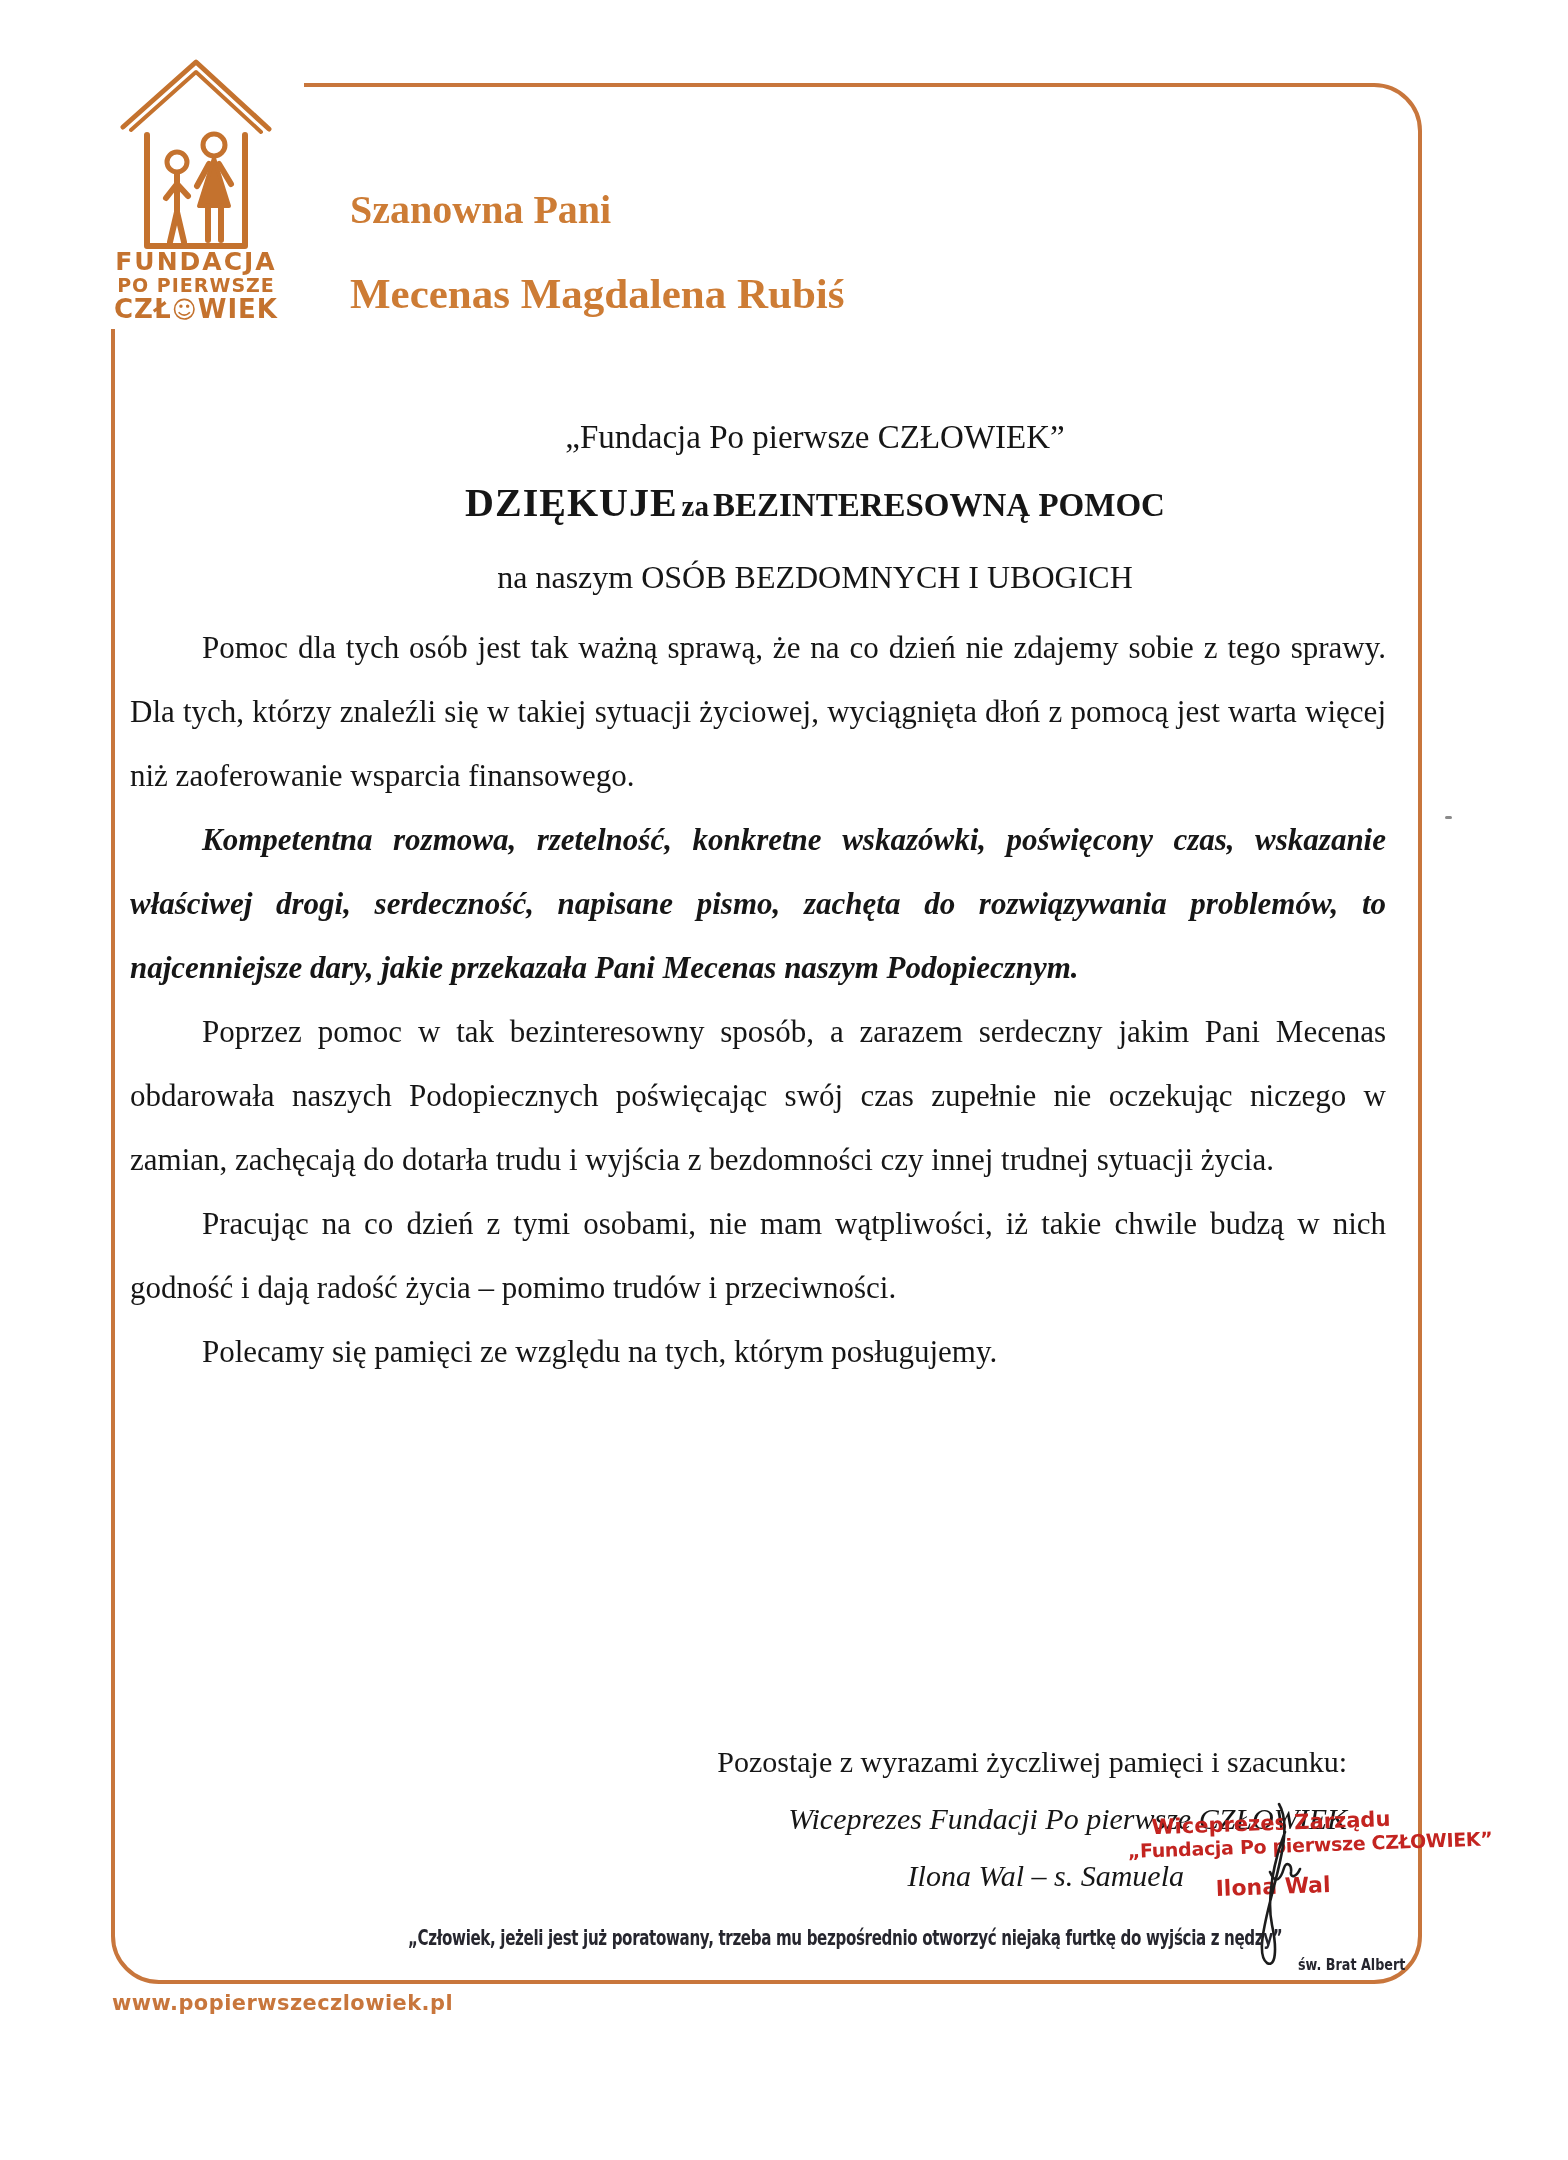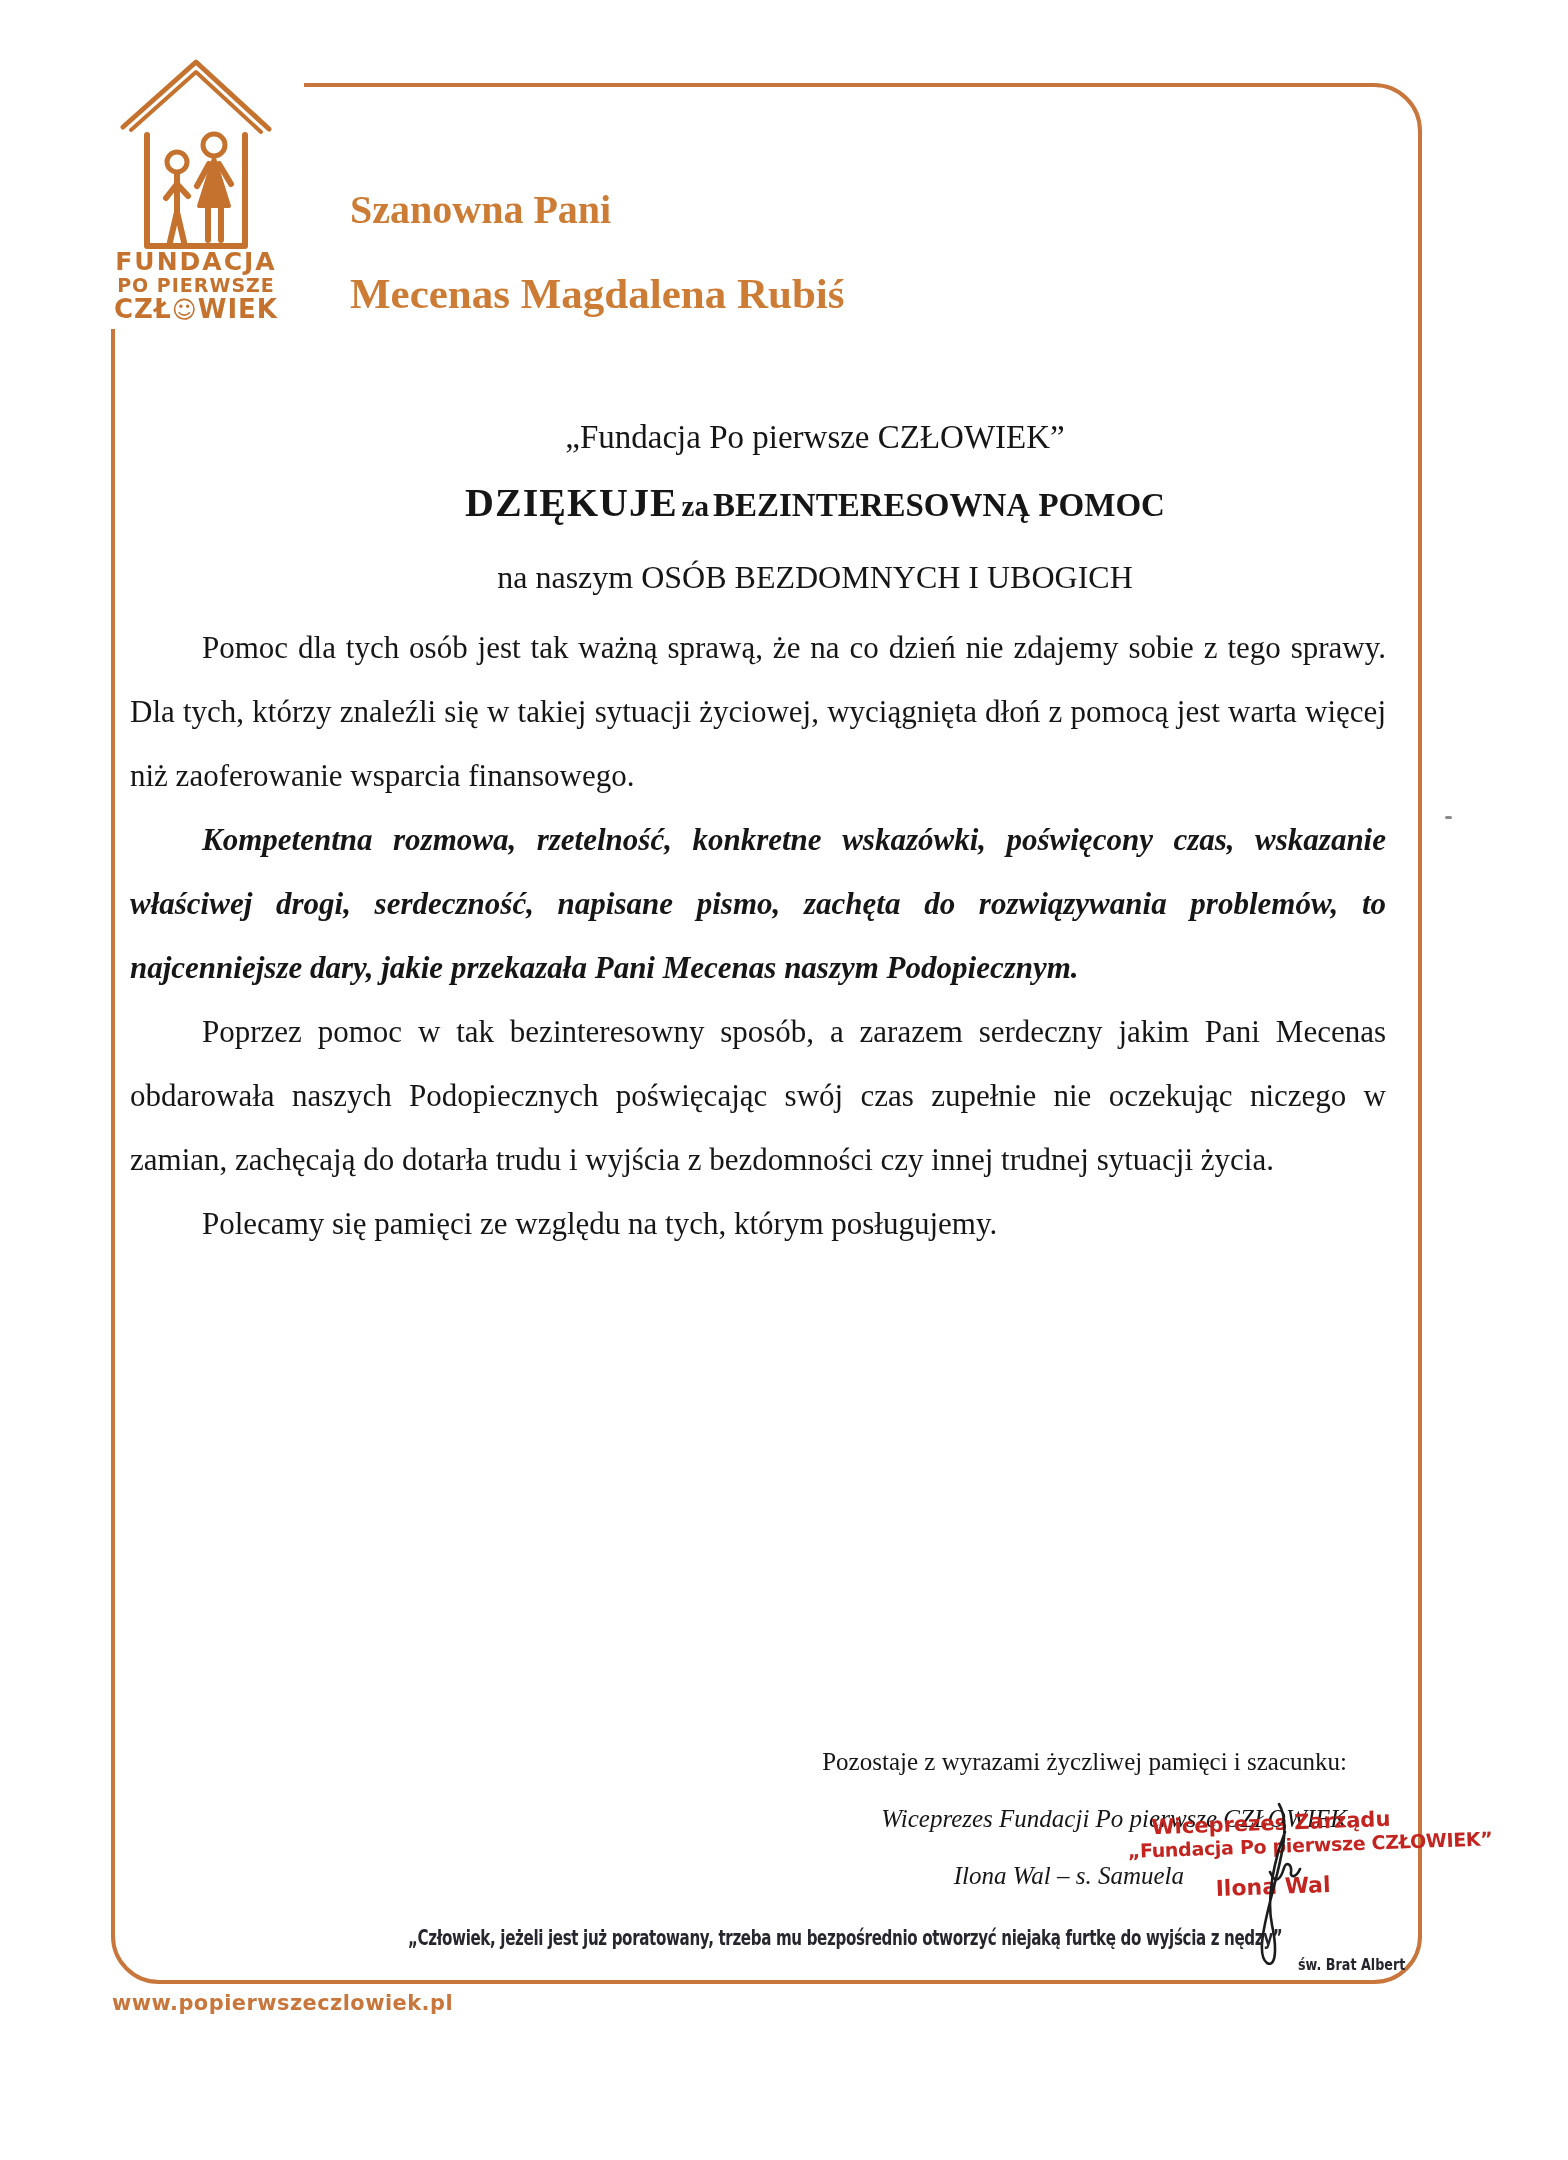--- a/index.html
+++ b/index.html
@@ -33,21 +33,21 @@
   .title .t3{font-size:32px;line-height:66px;}
   
   .bodytxt{position:absolute;left:130px;top:616px;width:1256px;font-size:31px;
            line-height:64px;text-align:justify;}
   .bodytxt p{margin:0;text-indent:72px;}
   .bodytxt p.bi{font-weight:bold;font-style:italic;}
   .bodytxt p.gap{margin-top:26px;}
   .bodytxt .lead{font-weight:bold;}
   
   .closing{position:absolute;left:600px;right:221px;top:1733px;text-align:right;
-           font-size:25px;line-height:57px;}
+           font-size:30px;line-height:57px;}
   .closing .c2,.closing .c3{font-style:italic;}
   .closing .c3{margin-right:163px;}
   
   .stamp{position:absolute;left:1128px;top:1812px;width:288px;text-align:center;
          color:#c32420;font-family:"DejaVu Sans", sans-serif;font-weight:bold;
          transform:rotate(-2deg);}
   .stamp div{white-space:nowrap;}
   .stamp .s1{font-size:21px;line-height:23px;}
   .stamp .s2{font-size:19px;line-height:22px;letter-spacing:-0.3px;}
   .stamp .s3{font-size:22px;line-height:24px;margin-top:18px;}
@@ -106,20 +106,21 @@
       <span class="sm">za</span>
       <span class="caps">BEZINTERESOWNĄ POMOC</span>
     </div>
     <div class="t3">na naszym OSÓB BEZDOMNYCH I UBOGICH</div>
   </div>
 
   <div class="bodytxt">
     <p>Pomoc dla tych osób jest tak ważną sprawą, że na co dzień nie zdajemy sobie z tego sprawy. Dla tych, którzy znaleźli się w takiej sytuacji życiowej, wyciągnięta dłoń z pomocą jest warta więcej niż zaoferowanie wsparcia finansowego.</p>
     <p class="bi">Kompetentna rozmowa, rzetelność, konkretne wskazówki, poświęcony czas, wskazanie właściwej drogi, serdeczność, napisane pismo, zachęta do rozwiązywania problemów, to najcenniejsze dary, jakie przekazała Pani Mecenas naszym Podopiecznym.</p>
     <p>Poprzez pomoc w tak bezinteresowny sposób, a zarazem serdeczny jakim Pani Mecenas obdarowała naszych Podopiecznych poświęcając swój czas zupełnie nie oczekując niczego w zamian, zachęcają do dotarła trudu i wyjścia z bezdomności czy innej trudnej sytuacji życia.</p>
+    <p>Pracując na co dzień z tymi osobami, nie mam wątpliwości, iż takie chwile budzą w nich godność i dają radość życia – pomimo trudów i przeciwności.</p>
     <p>Polecamy się pamięci ze względu na tych, którym posługujemy.</p>
   </div>
 
   <div class="closing">
     <div class="c1">Pozostaje z wyrazami życzliwej pamięci i szacunku:</div>
     <div class="c2">Wiceprezes Fundacji Po pierwsze CZŁOWIEK</div>
     <div class="c3">Ilona Wal – s. Samuela</div>
   </div>
 
   <div class="stamp">

